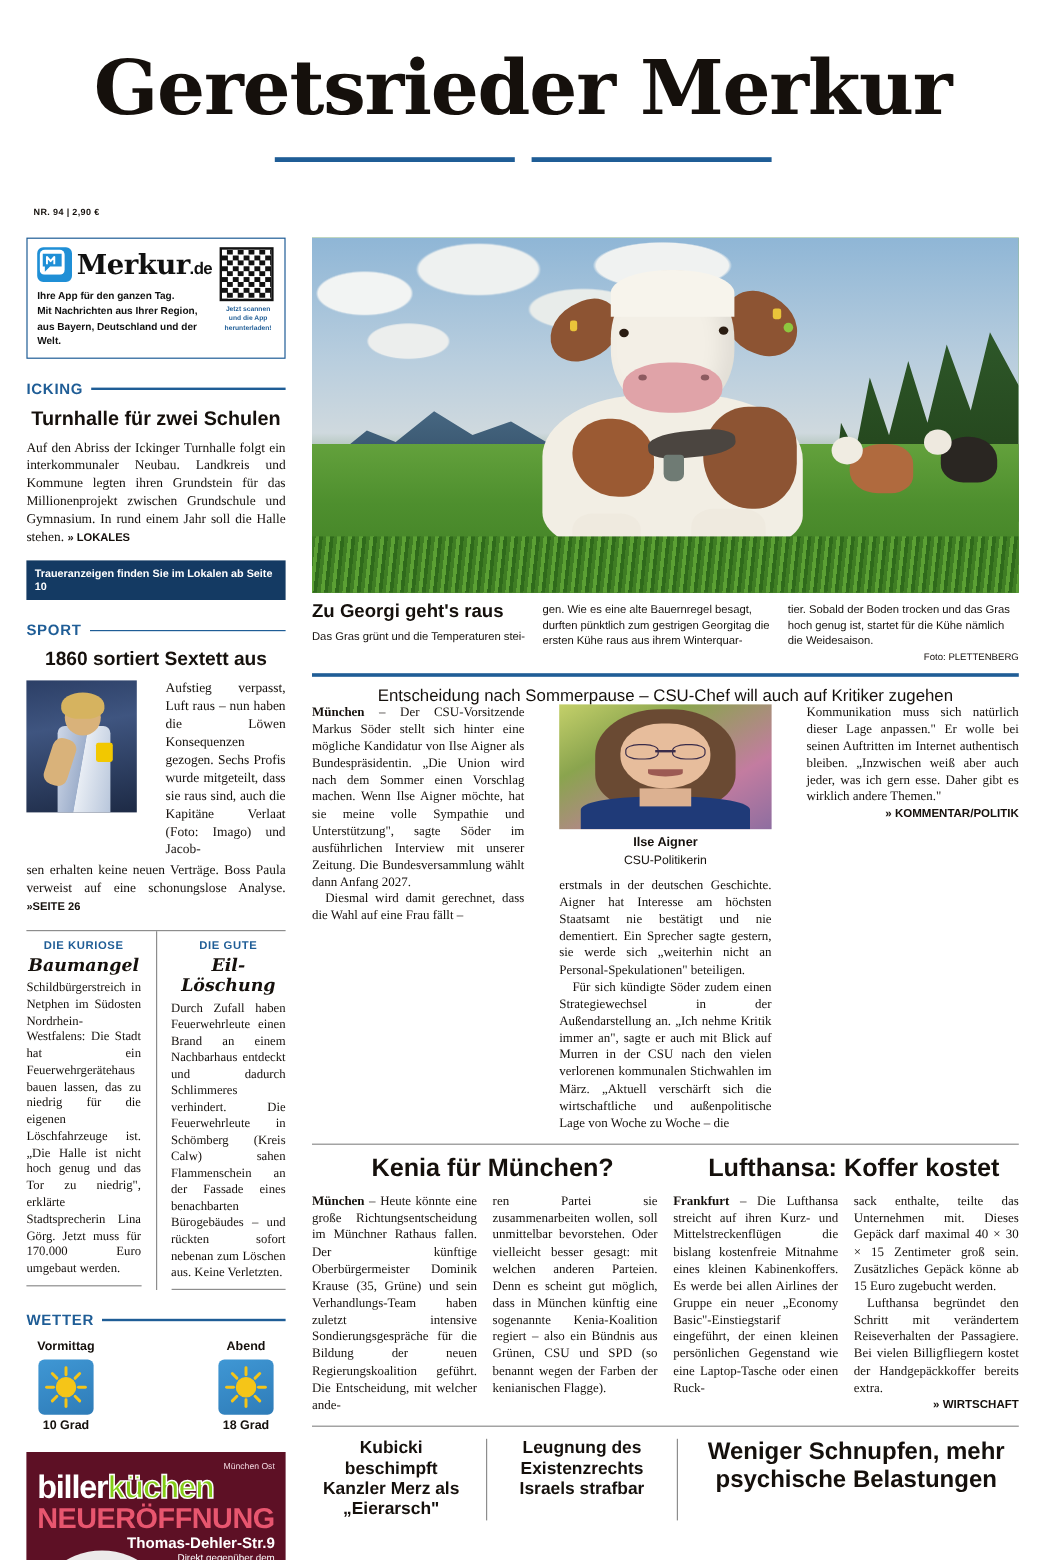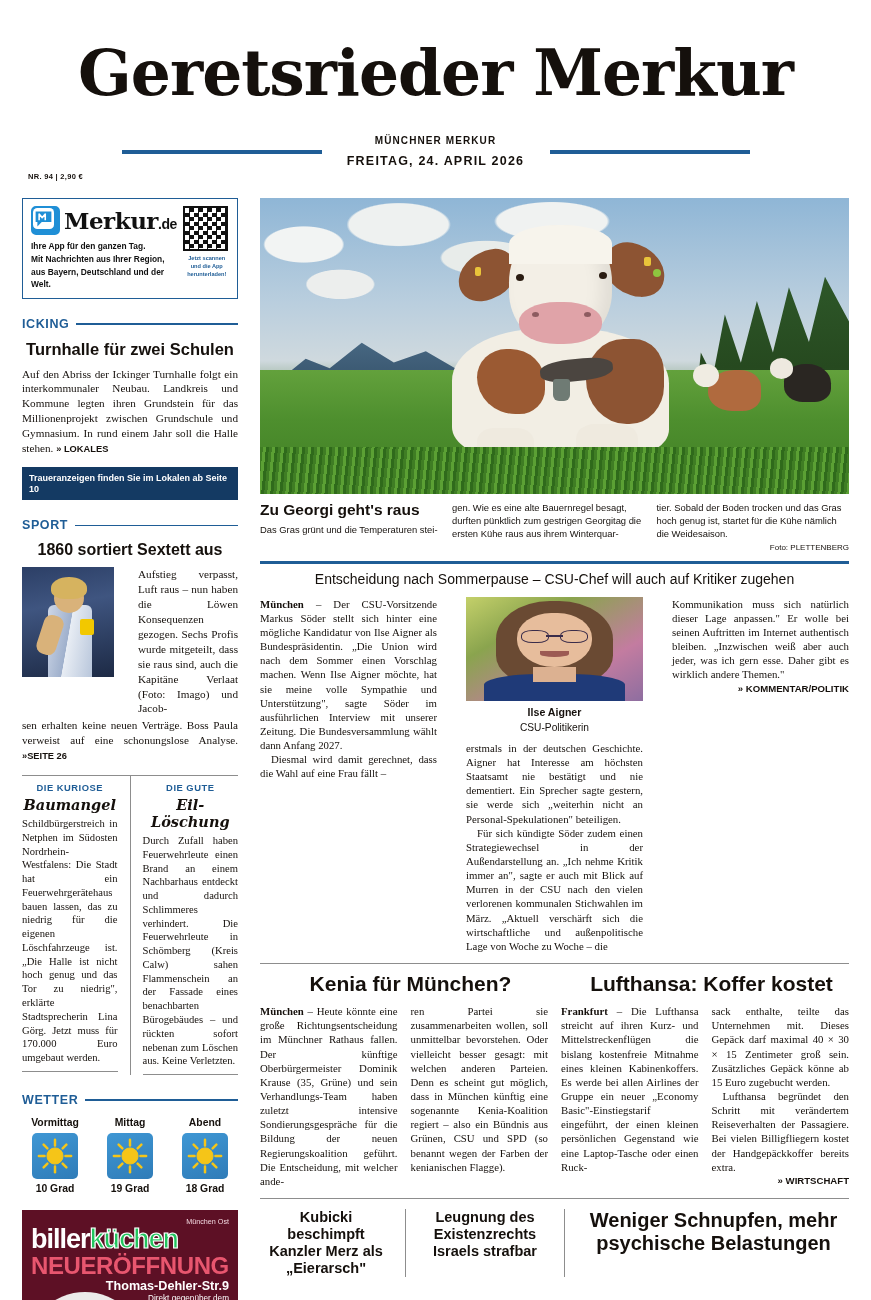--- a/index.html
+++ b/index.html
@@ -159,21 +159,21 @@
   .ad{
     margin-top:16px;background:#5d1025;color:#fff;position:relative;
     height:192px;overflow:hidden;padding:8px 9px;box-sizing:border-box;
   }
   .ad-muenchen{
     position:absolute;right:9px;top:7px;font-family:"Liberation Sans",sans-serif;
     font-size:7.2px;font-weight:400;color:#f1d7df;
   }
   .ad-brand{font-family:"Liberation Sans",sans-serif;font-weight:700;font-size:27px;
     line-height:1;letter-spacing:-1px;margin-top:8px;}
-  .ad-brand .k{color:#22c55e;-webkit-text-stroke:1.2px #ffffff;}
+  .ad-brand .k{color:#84cc16;-webkit-text-stroke:1.2px #ffffff;}
   .ad-neu{font-family:"Liberation Sans",sans-serif;font-weight:700;font-size:24px;
     color:#e8566f;line-height:1;letter-spacing:-.4px;margin-top:1px;}
   .ad-addr{font-family:"Liberation Sans",sans-serif;font-weight:700;font-size:12.6px;
     text-align:right;margin-top:1px;}
   .ad-sub{font-family:"Liberation Sans",sans-serif;font-size:8.2px;text-align:right;line-height:1.35;}
   .ad-pep{font-weight:700;}
   .ad-circle{
     position:absolute;left:4px;top:82px;width:118px;height:118px;border-radius:50%;
     background:#eceaea;color:#5d1025;text-align:center;
   }
@@ -250,21 +250,21 @@
   .thick-rule{height:3px;background:#1f5d96;margin-top:7px;}
 
   .main-head{
     font-family:"Liberation Sans",sans-serif;font-weight:700;font-size:32.5px;
     text-align:center;color:#15100c;margin-top:12px;line-height:1.06;letter-spacing:-.3px;
   }
   .main-sub{
     font-family:"Liberation Sans",sans-serif;font-size:14px;text-align:center;
     color:#15100c;margin-top:7px;
   }
-  .cols3{display:flex;gap:29px;margin-top:10px;}
+  .cols3{display:flex;gap:29px;margin-top:0;}
   .c3{flex:1;font-size:10.8px;line-height:1.31;text-align:justify;color:#15100c;hyphens:auto;}
   .c3 b{font-weight:700;}
   .indent{text-indent:11px;display:block;}
   .portrait{
     width:100%;height:104px;background:linear-gradient(150deg,#c4d06a 0%,#8aa44e 30%,#c37ca0 70%,#8e6ea0 100%);
     position:relative;overflow:hidden;margin-bottom:5px;
   }
   .pt-hair{position:absolute;left:17%;top:4%;width:66%;height:80%;background:#6a4a33;border-radius:46% 46% 34% 34%;}
   .pt-face{position:absolute;left:29%;top:16%;width:42%;height:52%;background:#e7bd9c;border-radius:46% 46% 50% 50%;}
   .pt-gl-l{position:absolute;left:31%;top:32%;width:15%;height:11%;border:1.6px solid #3a2c4a;border-radius:40%;}
@@ -297,24 +297,20 @@
 </style>
 </head>
 <body>
 
 <div class="page">
 
   <div class="masthead">
     <div class="masthead-title">Geretsrieder Merkur</div>
     <div class="masthead-rule">
       <div class="mh-line"></div>
-      <div class="mh-center">
-        <div>MÜNCHNER MERKUR</div>
-        <div class="date">FREITAG, 24. APRIL 2026</div>
-      </div>
       <div class="mh-line"></div>
     </div>
   </div>
   <div class="issue-line">NR. 94 | 2,90 €</div>
 
   <div class="body-grid">
 
     <div class="col-left">
 
       <div class="promo">
@@ -407,41 +403,20 @@
                     <line x1="31" y1="20" x2="37" y2="20"></line>
                   <line x1="8" y1="8" x2="12" y2="12"></line>
                     <line x1="28" y1="28" x2="32" y2="32"></line>
                   <line x1="32" y1="8" x2="28" y2="12"></line>
                     <line x1="12" y1="28" x2="8" y2="32"></line>
                 </g>
               </g>
             </svg>
           </div>
           <div class="w-temp">10 Grad</div>
-        </div>
-        <div class="w-cell">
-          <div class="w-name">Mittag</div>
-          <div class="w-icon">
-            <svg class="sun" width="38" height="38" viewBox="0 0 40 40" aria-hidden="true">
-              <g fill="#f5c518" stroke="#f5c518">
-                <circle cx="20" cy="20" r="8.5"></circle>
-                <g stroke-width="2.6" stroke-linecap="round">
-                  <line x1="20" y1="3" x2="20" y2="9"></line>
-                    <line x1="20" y1="31" x2="20" y2="37"></line>
-                  <line x1="3" y1="20" x2="9" y2="20"></line>
-                    <line x1="31" y1="20" x2="37" y2="20"></line>
-                  <line x1="8" y1="8" x2="12" y2="12"></line>
-                    <line x1="28" y1="28" x2="32" y2="32"></line>
-                  <line x1="32" y1="8" x2="28" y2="12"></line>
-                    <line x1="12" y1="28" x2="8" y2="32"></line>
-                </g>
-              </g>
-            </svg>
-          </div>
-          <div class="w-temp">19 Grad</div>
         </div>
         <div class="w-cell">
           <div class="w-name">Abend</div>
           <div class="w-icon">
             <svg class="sun" width="38" height="38" viewBox="0 0 40 40" aria-hidden="true">
               <g fill="#f5c518" stroke="#f5c518">
                 <circle cx="20" cy="20" r="8.5"></circle>
                 <g stroke-width="2.6" stroke-linecap="round">
                   <line x1="20" y1="3" x2="20" y2="9"></line>
                     <line x1="20" y1="31" x2="20" y2="37"></line>

